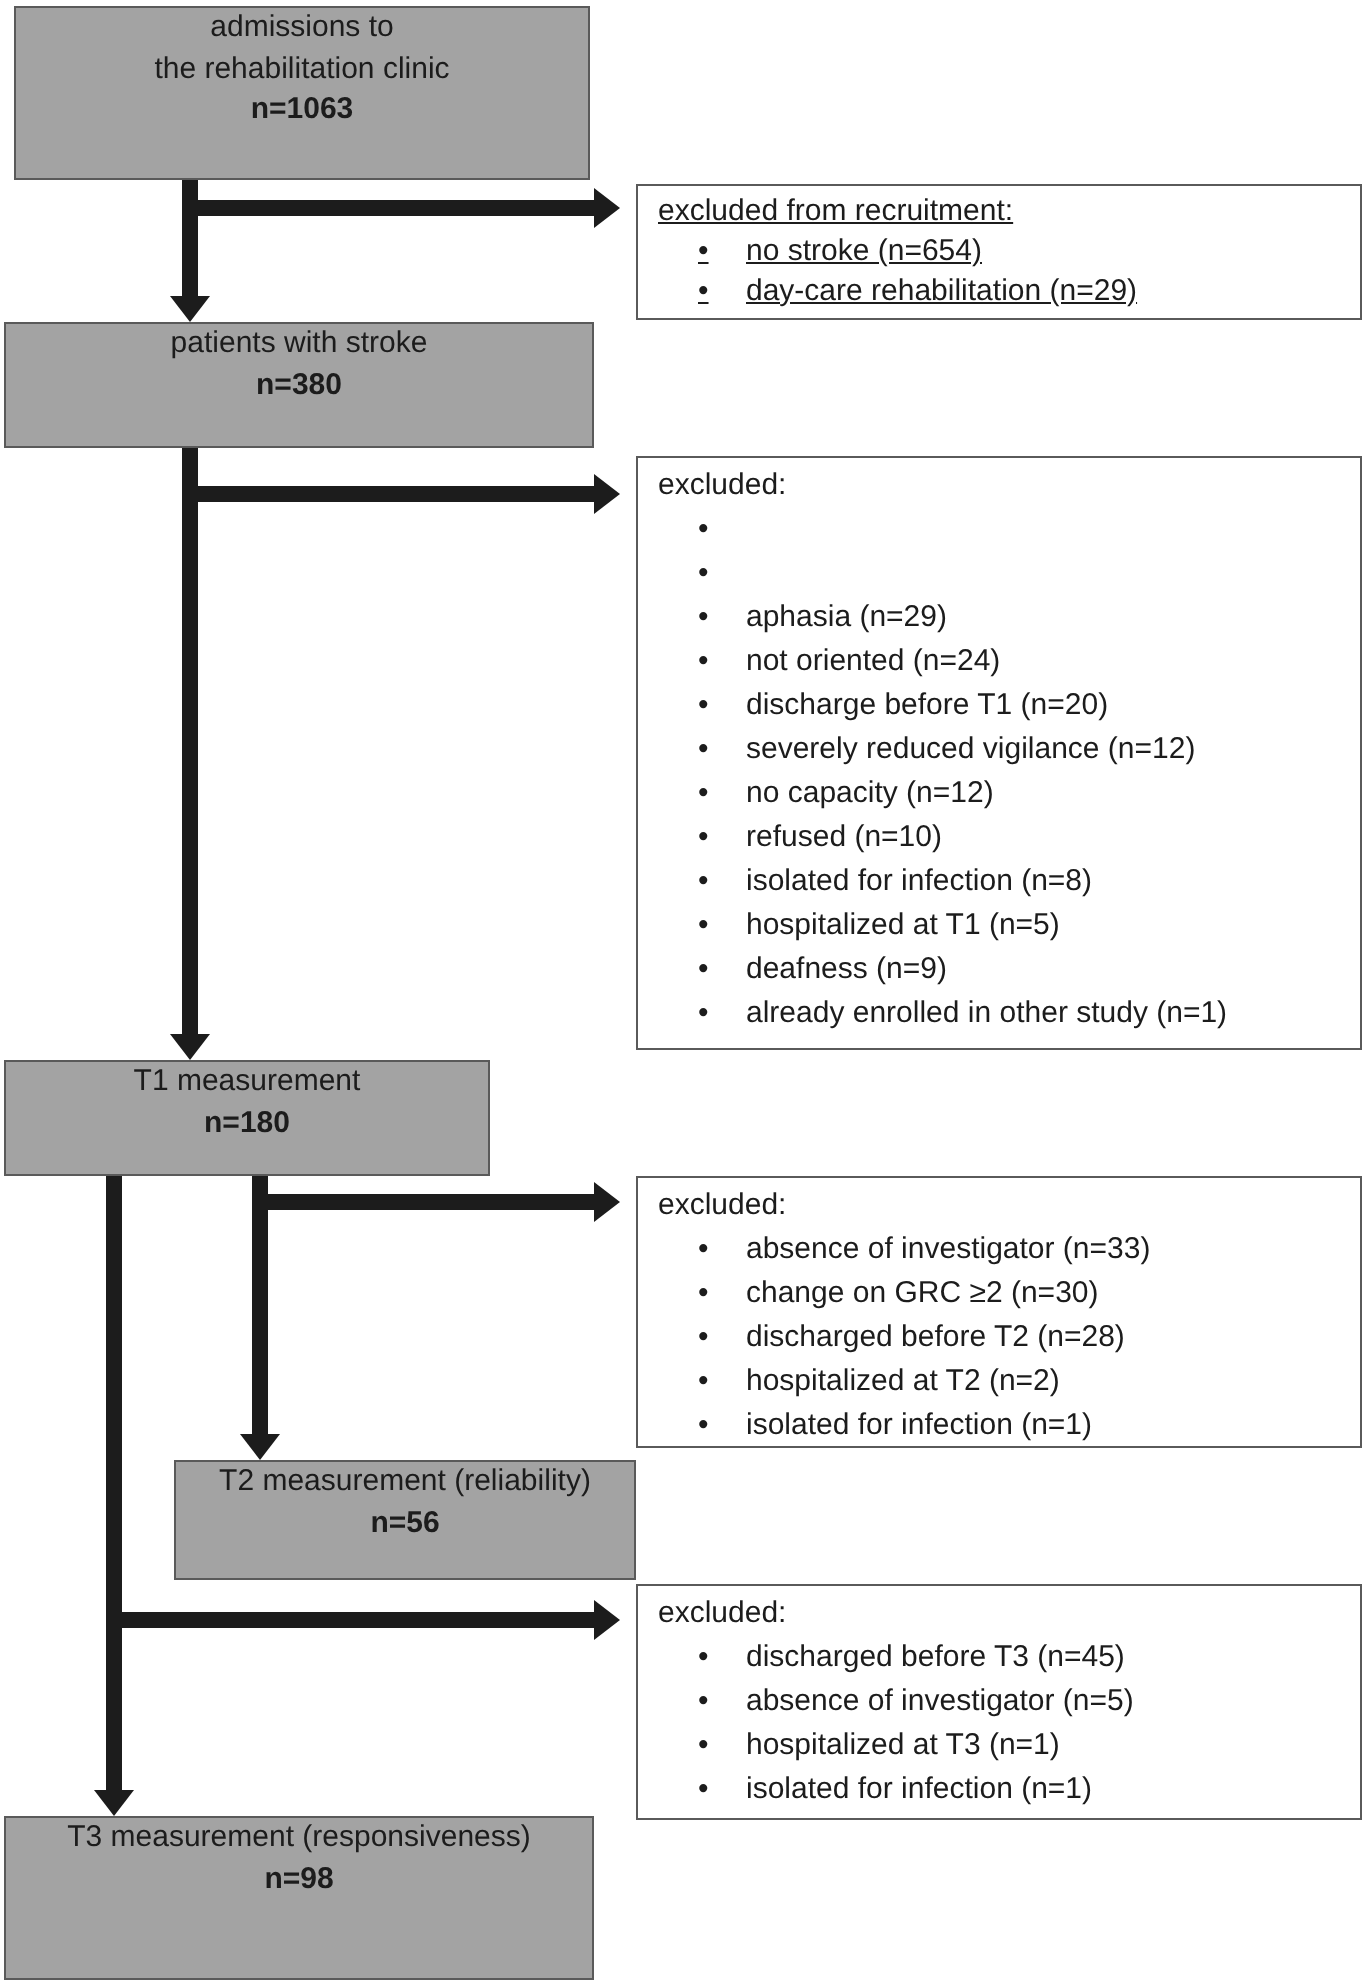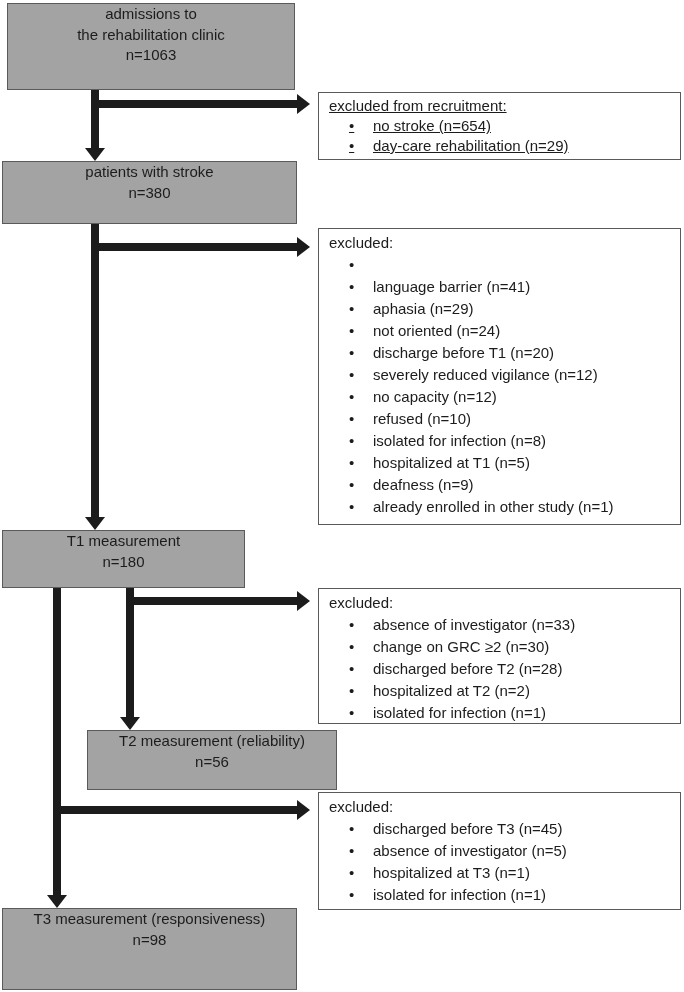--- a/index.html
+++ b/index.html
@@ -21,21 +21,21 @@
   
   .mbox{
     position:absolute;
     border:1.4px solid var(--border);
     background:#a3a3a3;
     display:flex;flex-direction:column;
     align-items:center;justify-content:flex-start;
     text-align:center;
     font-size:15px;line-height:20.5px;
   }
-  .mbox .nlab{font-weight:400;}
+  .mbox .nlab{font-weight:700;}
   .exbox{
     position:absolute;
     border:1.4px solid var(--border);
     background:#fff;
     padding:3px 10px;
     font-size:15px;
     overflow:hidden;
   }
   .exbox .extitle{line-height:22px;}
   .exbox .item{display:flex;line-height:22px;}
@@ -106,21 +106,20 @@
     <div class="nlab">n=380</div>
   </div>
 
   <div class="exbox" style="left:318px;top:228px;width:363px;height:297px;">
     <div class="extitle">excluded:</div>
     <div class="item">
         <span class="dot">•</span>
       </div>
     <div class="item">
         <span class="dot">•</span>
-        <span class="itxt">language barrier (n=41)</span>
       </div>
     <div class="item">
         <span class="dot">•</span>
         <span class="itxt">aphasia (n=29)</span>
       </div>
     <div class="item">
         <span class="dot">•</span>
         <span class="itxt">not oriented (n=24)</span>
       </div>
     <div class="item">
@@ -179,21 +178,21 @@
     <div class="item">
         <span class="dot">•</span>
         <span class="itxt">hospitalized at T2 (n=2)</span>
       </div>
     <div class="item">
         <span class="dot">•</span>
         <span class="itxt">isolated for infection (n=1)</span>
       </div>
   </div>
 
-  <div class="mbox" style="left:87px;top:730px;width:250px;height:60px;">
+  <div class="mbox" style="left:87px;top:730px;width:231px;height:60px;">
     <div>T2 measurement (reliability)</div>
     <div class="nlab">n=56</div>
   </div>
 
   <div class="exbox" style="left:318px;top:792px;width:363px;height:118px;">
     <div class="extitle">excluded:</div>
     <div class="item">
         <span class="dot">•</span>
         <span class="itxt">discharged before T3 (n=45)</span>
       </div>

